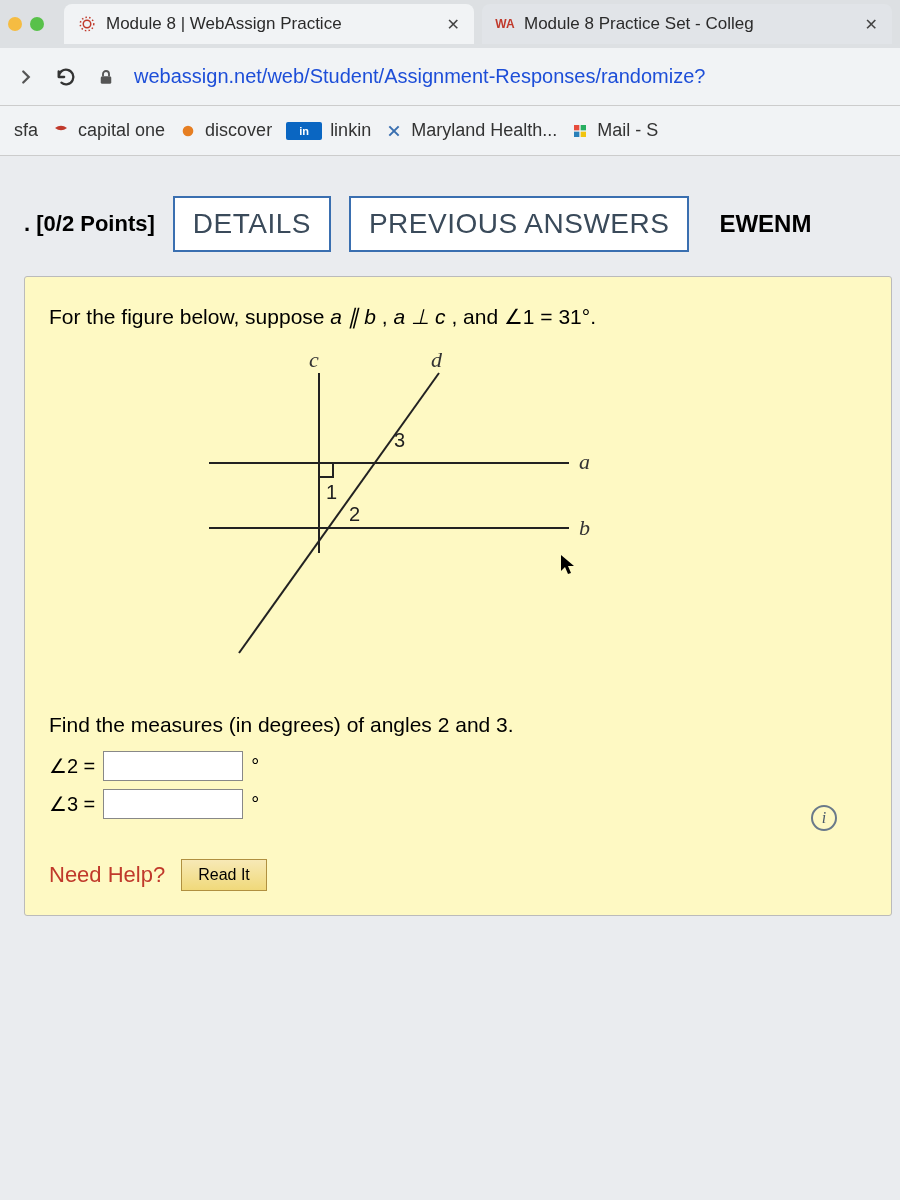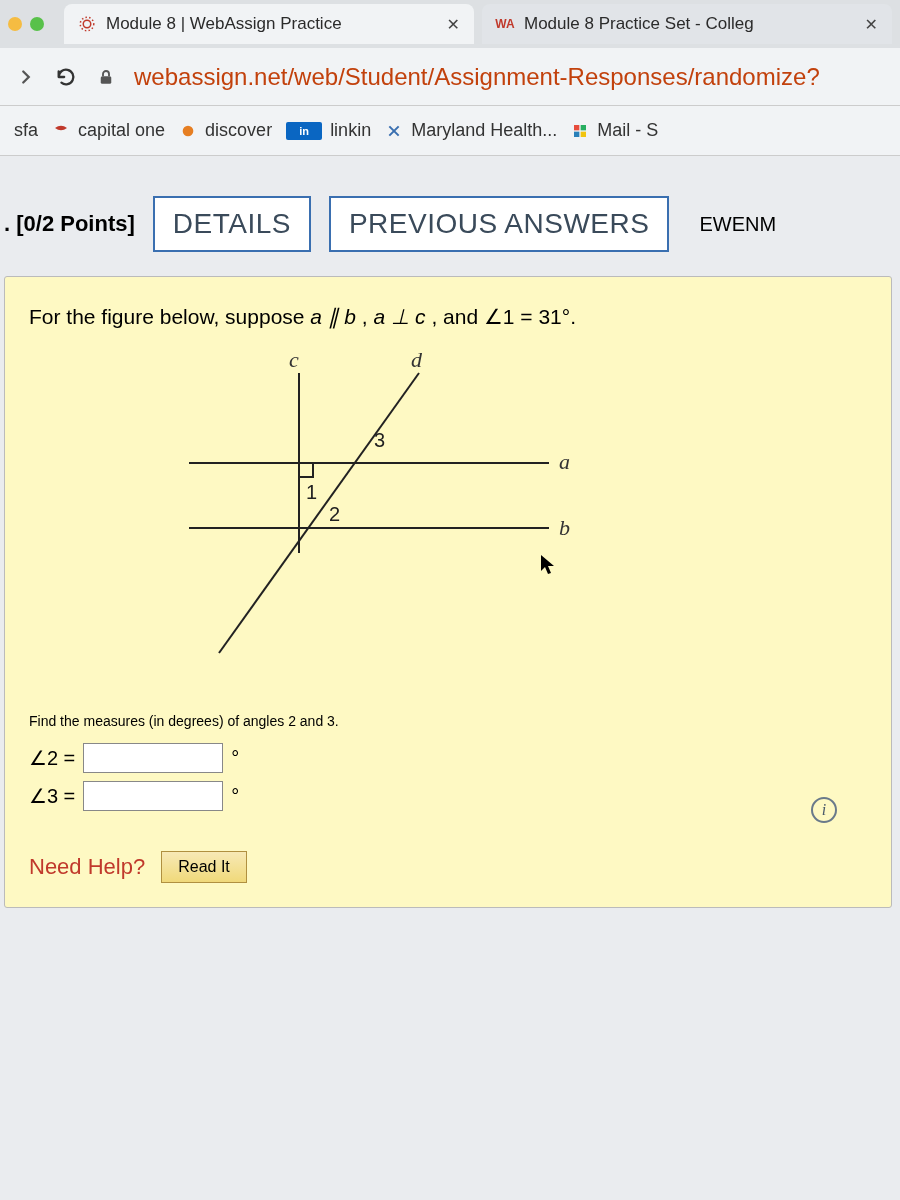--- a/index.html
+++ b/index.html
@@ -66,22 +66,22 @@
   }
   .nav-icon {
     width: 24px;
     height: 24px;
     display: inline-flex;
     align-items: center;
     justify-content: center;
     color: #555;
   }
   .url-text {
-    font-size: 24px;
-    color: #c2410c;
+    font-size: 20px;
+    color: #1d4ed8;
   }
   .bookmarks {
     display: flex;
     align-items: center;
     background: #f1f3f5;
     height: 50px;
     padding: 0 14px;
     gap: 14px;
     font-size: 18px;
     color: #333;
@@ -93,21 +93,21 @@
     gap: 8px;
   }
   .bm-icon {
     width: 18px;
     height: 18px;
     display: inline-flex;
     align-items: center;
     justify-content: center;
   }
   .content {
-    padding: 40px 4px 20px 0;
+    padding: 40px 4px 20px 20px;
   }
   .question-header {
     display: flex;
     align-items: center;
     gap: 18px;
     margin-bottom: 24px;
     padding-left: 4px;
   }
   .qnum {
     font-size: 22px;
@@ -116,22 +116,22 @@
   .btn-outline {
     border: 2px solid #3a6fb0;
     color: #3a4a5a;
     background: #fff;
     padding: 10px 18px;
     font-size: 28px;
     letter-spacing: 0.5px;
     cursor: pointer;
   }
   .src-text {
-    font-size: 20px;
-    font-weight: normal;
+    font-size: 24px;
+    font-weight: bold;
     margin-left: 12px;
   }
   .question-box {
     background: #fef9c3;
     border: 1px solid #bbb;
     border-radius: 3px;
     margin: 0 4px;
     padding: 28px 24px 24px 24px;
   }
   .prompt {
@@ -173,21 +173,21 @@
     border-radius: 50%;
     display: flex;
     align-items: center;
     justify-content: center;
     font-style: italic;
     color: #4a5a6a;
     font-family: Georgia, serif;
     font-size: 16px;
   }
   .find-text {
-    font-size: 14px;
+    font-size: 21px;
     margin-bottom: 14px;
   }
   .angle-row {
     display: flex;
     align-items: center;
     gap: 8px;
     margin-bottom: 8px;
     font-size: 20px;
   }
   .angle-input {

